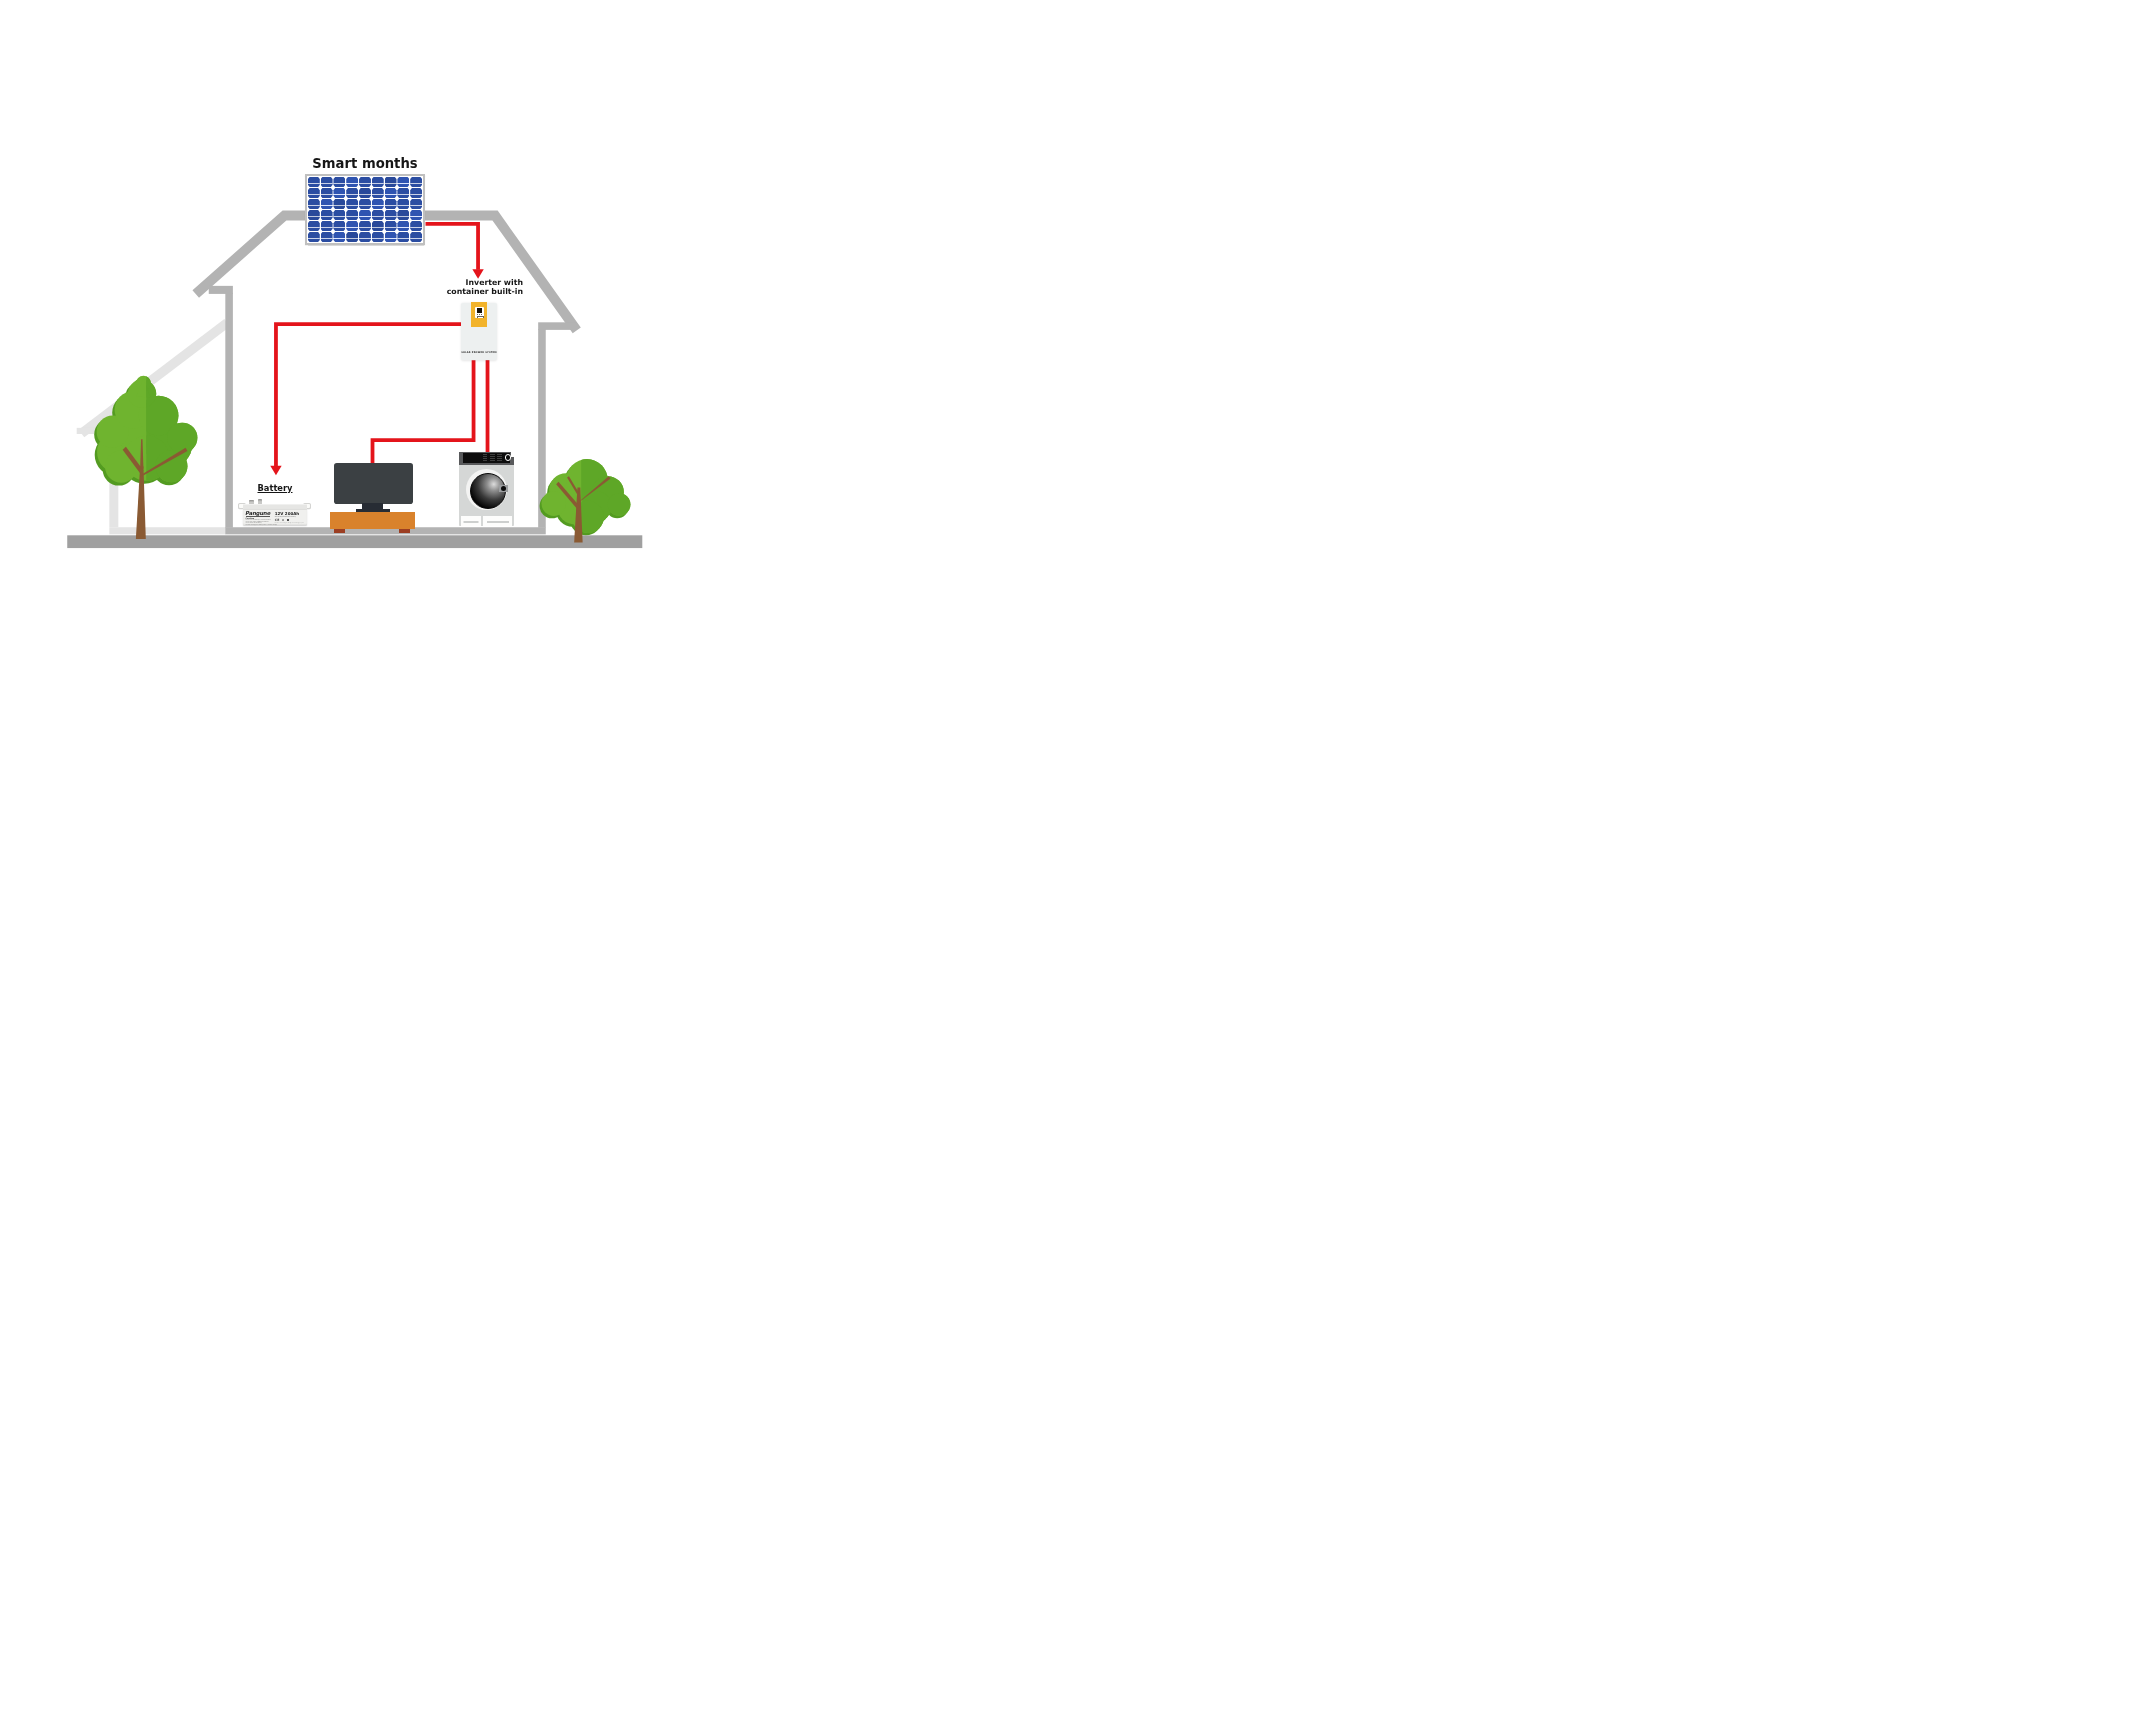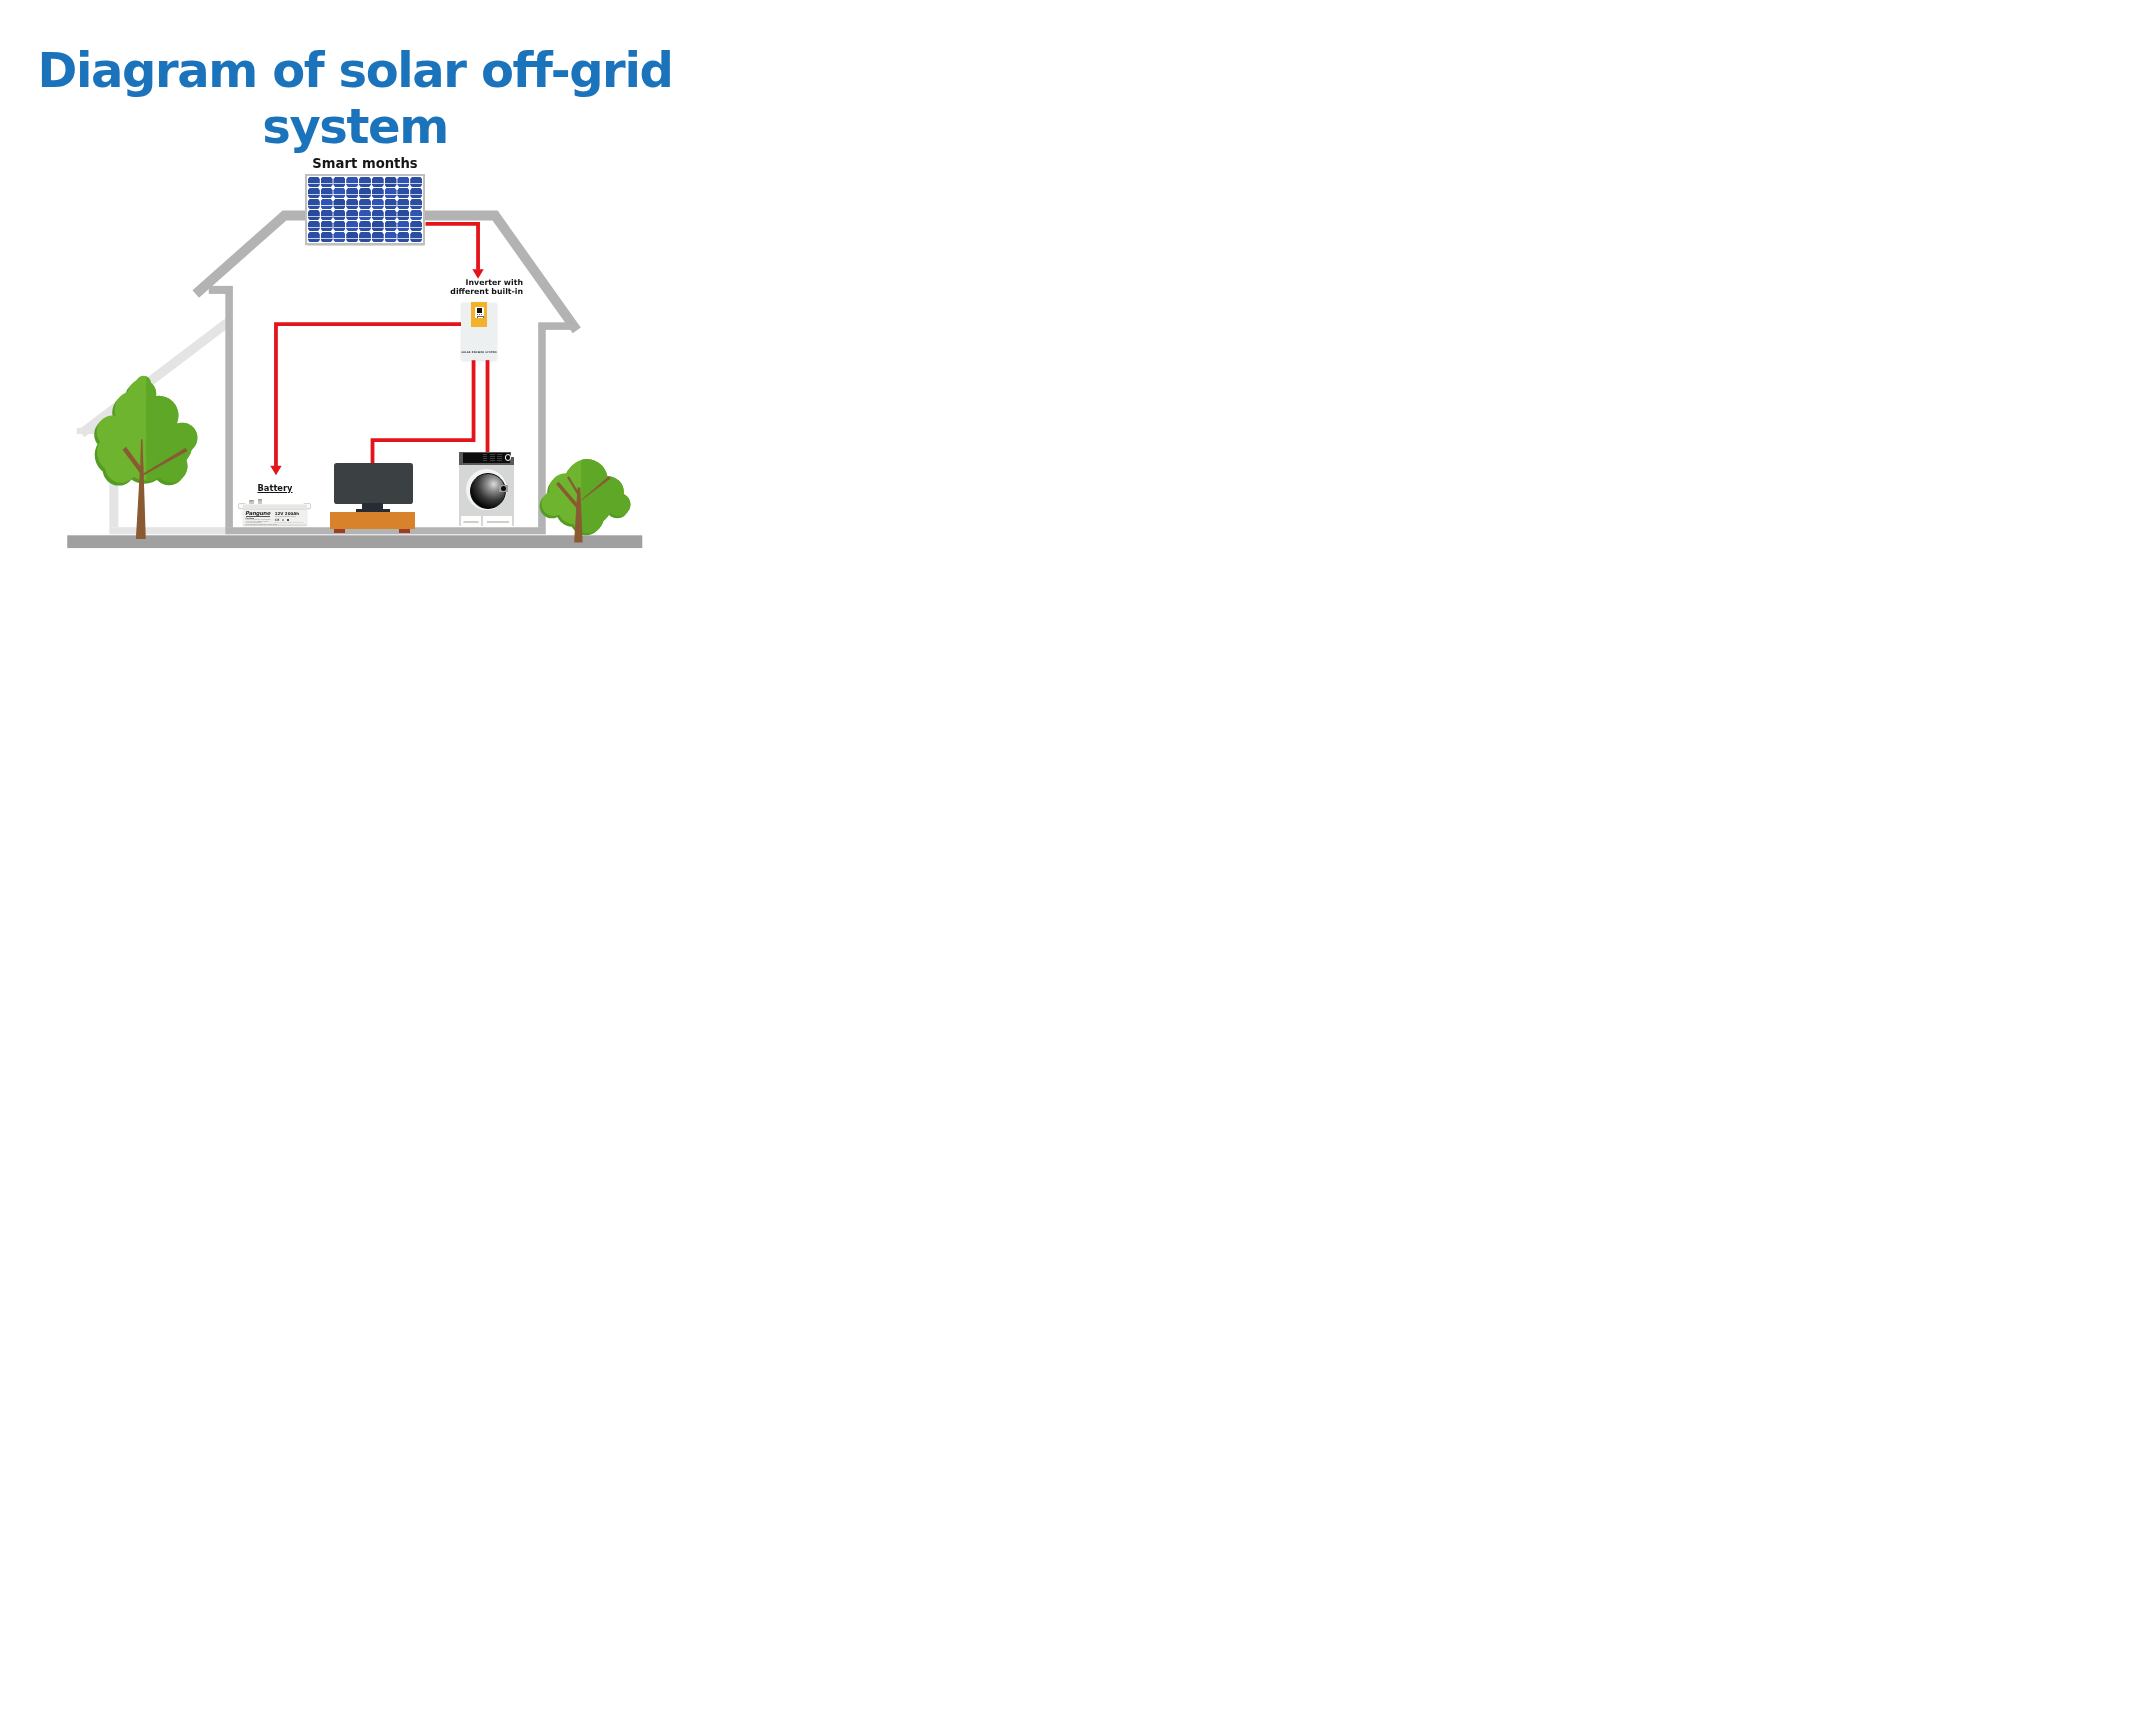--- a/index.html
+++ b/index.html
@@ -209,21 +209,21 @@
         <polygon points="1219,1075 1225,1070 1180,1018 1175,1023"></polygon>
         <polygon points="1222,1062 1227,1057 1286,1006 1290,1011"></polygon>
         <polygon points="1219,1044 1223,1041 1202,1006 1198,1009"></polygon>
       </g>
     </g>
   </svg>
 
   <div class="abs lbl lbl-smart">Smart months</div>
   <div class="abs lbl lbl-inverter">
     <div>Inverter with</div>
-    <div>different built-in</div>
+    <div>container built-in</div>
   </div>
   <div class="abs lbl lbl-battery">Battery</div>
 
   <div class="abs solar-panel">
     <div class="panel-cells">
         <div class="cell"></div>
         <div class="cell"></div>
         <div class="cell"></div>
         <div class="cell"></div>
         <div class="cell"></div>
@@ -347,15 +347,14 @@
     <div class="abs wash-latch"></div>
     <div class="abs wash-latch-dot"></div>
     <div class="abs wash-drawer" style="left:2.4px;width:20px;">
         <div class="wash-slot" style="width:15px"></div>
       </div>
     <div class="abs wash-drawer" style="left:24px;width:29px;">
         <div class="wash-slot" style="width:22px"></div>
       </div>
   </div>
 
-  <div class="abs title">Diagram of solar off-grid system</div>
 </div>
 
 
 </body></html>

